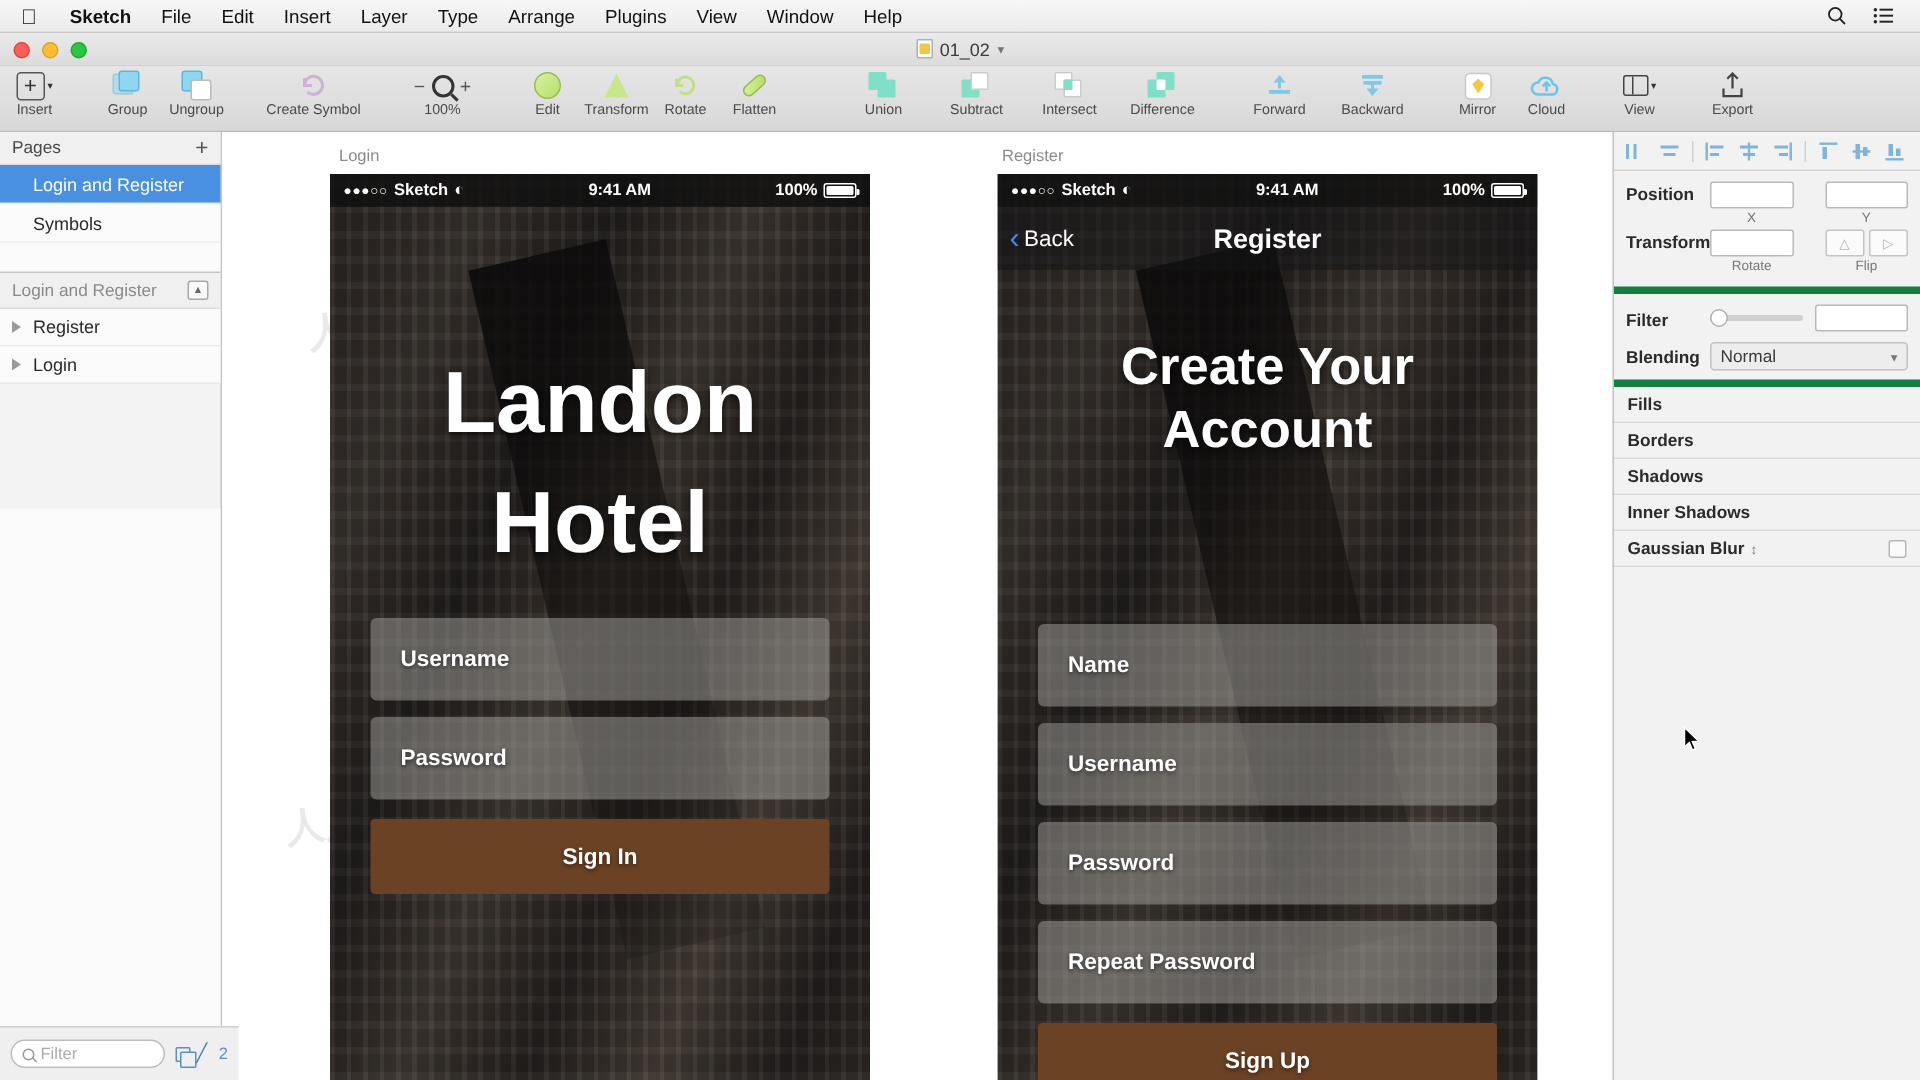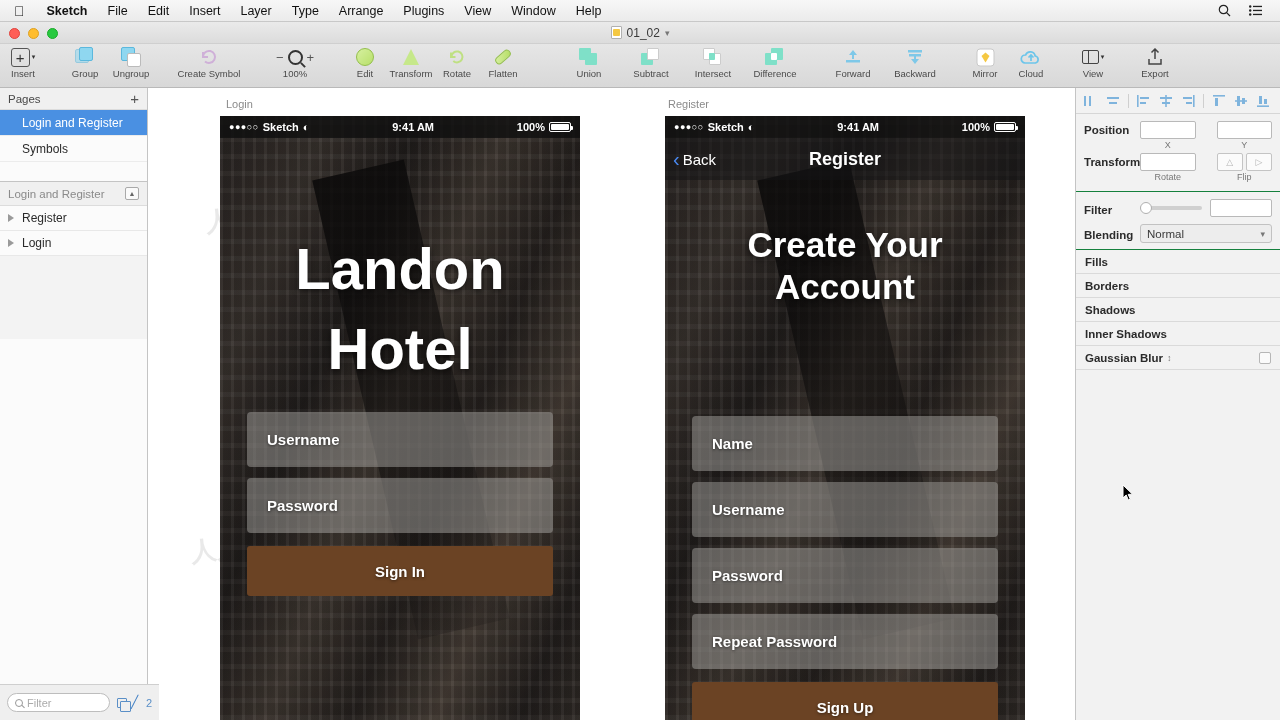--- a/index.html
+++ b/index.html
@@ -193,21 +193,21 @@
   }
 
   
   .rpanel {
     position: absolute; top: 88px; left: 1075px; width: 205px; height: 632px;
     background: #f2f2f2; border-left: 1px solid #c4c4c4;
   }
   .align-row { height: 26px; display: flex; align-items: center; gap: 2px; padding: 0 5px; background:#f2f2f2; border-bottom: 1px solid #d6d6d6; }
   .align-ico { width: 20px; height: 18px; display:flex;align-items:center;justify-content:center; }
   .align-sep { width:1px;height:14px;background:#cfcfcf;margin:0 3px; }
-  .insp-sec { padding: 7px 0 6px; border-bottom: 1px solid #15803d; }
+  .insp-sec { padding: 7px 0 6px; border-bottom: 5px solid #15803d; }
   .insp-row { display: flex; align-items: flex-start; padding: 0 8px; margin-bottom: 3px; }
   .insp-lbl { width: 56px; font-size: 11.5px; color: #2b2b2b; font-weight: bold; padding-top: 3px; }
   .fieldpair { flex: 1; display: flex; gap: 6px; }
   .fcol { flex: 1; display: flex; flex-direction: column; align-items: center; }
   .finput { width: 100%; height: 18px; background: #fff; border: 1px solid #b9b9b9; border-radius: 2px; }
   .fcap { font-size: 9px; color: #777; margin-top: 1px; }
   .lockico { width: 9px; align-self: center; font-size: 9px; color: #999; padding-top: 3px; text-align:center; }
   .flipbtns { width:100%; display:flex; gap:3px; }
   .flipbtn { flex:1; height:18px; background:#fbfbfb; border:1px solid #c4c4c4; border-radius:2px; display:flex;align-items:center;justify-content:center; font-size:9px; color:#b5b5b5; }
   .opacity-row { display:flex; align-items:center; padding: 0 8px; margin-bottom:7px; }

